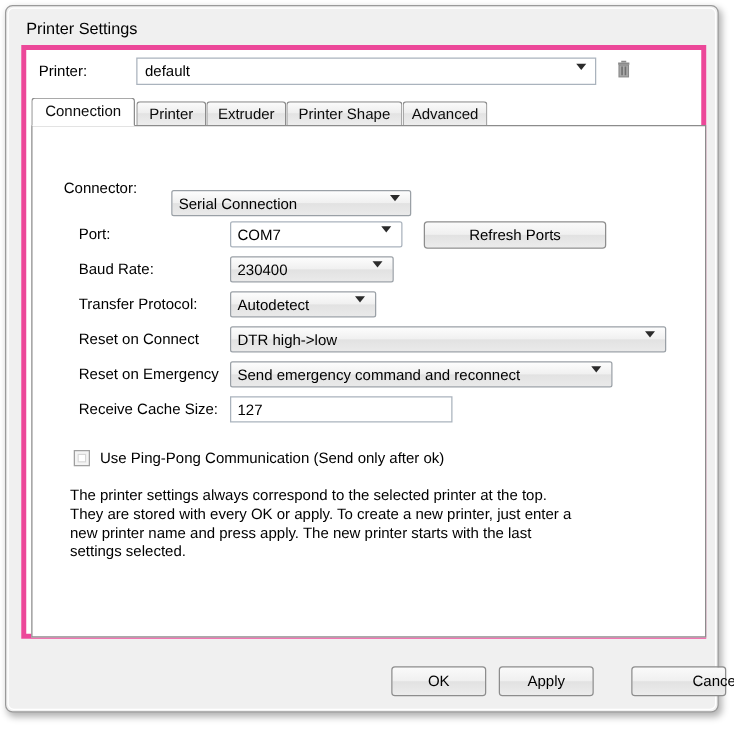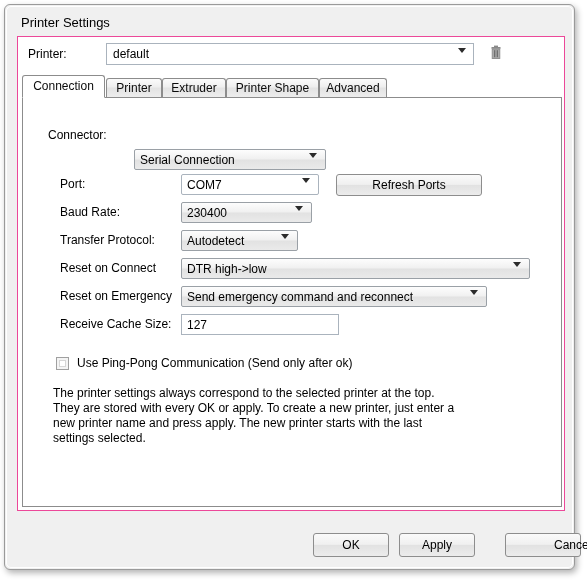--- a/index.html
+++ b/index.html
@@ -48,21 +48,21 @@
   }
 
   
   #group-panel {
     position: absolute;
     left: 10px;
     top: 29px;
     width: 548px;
     height: 475px;
     background: #ffffff;
-    border: 1px solid #ec4899;
+    border: 4px solid #ec4899;
     box-sizing: border-box;
   }
 
   
   #printer-row {
     position: absolute;
     left: 0; top: 0;
     width: 548px;
     height: 36px;
   }
@@ -316,21 +316,21 @@
       <div id="tabstrip">
         <div class="tab active" style="left:0px;width:83px;">Connection</div>
         <div class="tab" style="left:84px;width:56px;">Printer</div>
         <div class="tab" style="left:140px;width:64px;">Extruder</div>
         <div class="tab" style="left:204px;width:93px;">Printer Shape</div>
         <div class="tab" style="left:297px;width:68px;">Advanced</div>
       </div>
 
       <div id="tab-panel">
 
-        <div class="field-label" style="left:25px;top:30px;">Connector:</div>
+        <div class="field-label" style="left:25px;top:42px;">Connector:</div>
         <div class="combo" style="left:111px;top:38px;width:192px;margin-top:13px;">
           <span class="combo-text">Serial Connection</span>
           <span class="combo-arrow"><span class="arrow"></span></span>
         </div>
 
         <div class="field-label" style="left:37px;top:79px;">Port:</div>
         <div class="combo combo-white" style="left:158px;top:76px;width:138px;">
           <span class="combo-text">COM7</span>
           <span class="combo-arrow"><span class="arrow"></span></span>
         </div>
@@ -354,21 +354,21 @@
           <span class="combo-arrow"><span class="arrow"></span></span>
         </div>
 
         <div class="field-label" style="left:37px;top:191px;">Reset on Emergency</div>
         <div class="combo" style="left:158px;top:188px;width:306px;">
           <span class="combo-text">Send emergency command and reconnect</span>
           <span class="combo-arrow"><span class="arrow"></span></span>
         </div>
 
         <div class="field-label" style="left:37px;top:219px;">Receive Cache Size:</div>
-        <div class="textinput" style="left:158px;top:216px;width:158px;">
+        <div class="textinput" style="left:158px;top:216px;width:178px;">
           <span class="val">127</span>
         </div>
 
         <div id="pingpong-row">
           <div id="pingpong-box"></div>
           <div id="pingpong-label">Use Ping-Pong Communication (Send only after ok)</div>
         </div>
 
         <div id="desc">The printer settings always correspond to the selected printer at the top. They are stored with every OK or apply. To create a new printer, just enter a new printer name and press apply. The new printer starts with the last settings selected.</div>
 

